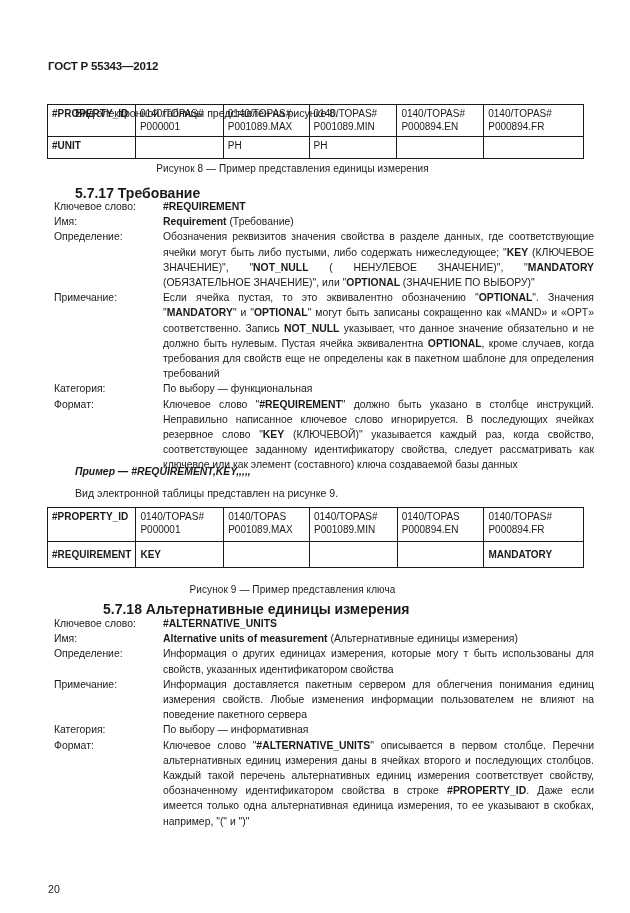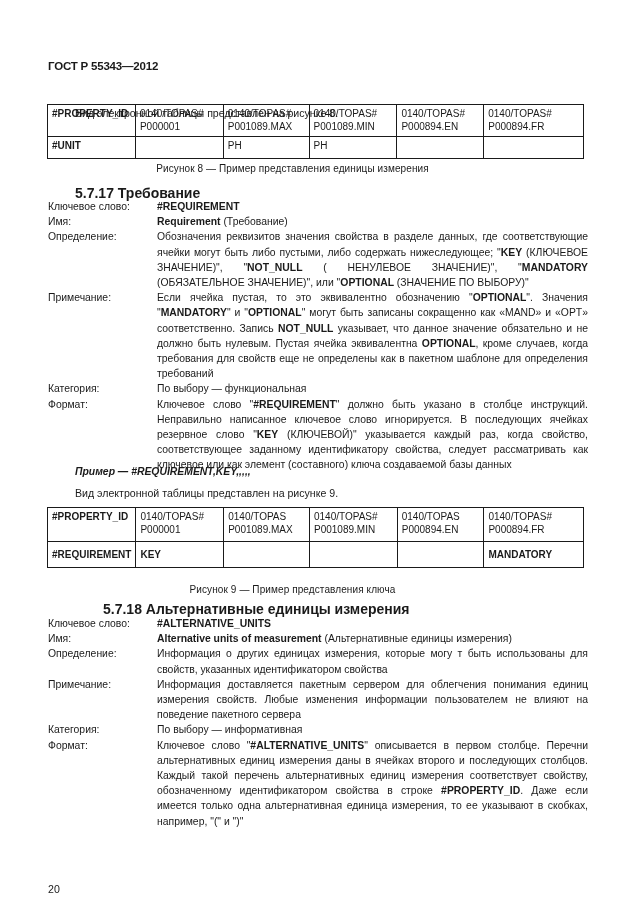--- a/index.html
+++ b/index.html
@@ -7,21 +7,21 @@
          font-family:"Liberation Sans", sans-serif; color:#1a1a1a; font-size:10.4px; }
   .page-header { position:absolute; left:48px; top:60px; font-weight:bold; font-size:11.5px; letter-spacing:-0.2px; }
   .intro { position:absolute; left:75px; font-size:10.6px; }
   table.sheet { position:absolute; left:47px; width:537px; border-collapse:collapse; font-size:10px; }
   table.sheet td { border:1px solid #1a1a1a; vertical-align:top; padding:3px 4px 2px 4px; line-height:12.5px; }
   table.sheet tr.r1 td { height:26px; }
   table.sheet tr.r2 td { height:16px; }
   .b { font-weight:bold; }
   .caption { position:absolute; left:0; width:585px; text-align:center; font-size:10px; letter-spacing:0.1px; }
   .section-title { position:absolute; left:75px; font-weight:bold; font-size:14px; }
-  .defs { position:absolute; left:48px; width:540px; }
+  .defs { position:absolute; left:54px; width:540px; }
   .def-row { display:flex; line-height:15.2px; font-size:10.4px; }
   .def-label { width:109px; flex:none; }
   .def-body { flex:1; text-align:justify; }
   .example { position:absolute; left:75px; font-weight:bold; font-style:italic; font-size:10.4px; }
   .page-num { position:absolute; left:48px; top:883px; font-size:10.6px;text-align:center; }
 </style>
 </head>
 <body>
 
 <div class="page-header">ГОСТ Р 55343—2012</div>

